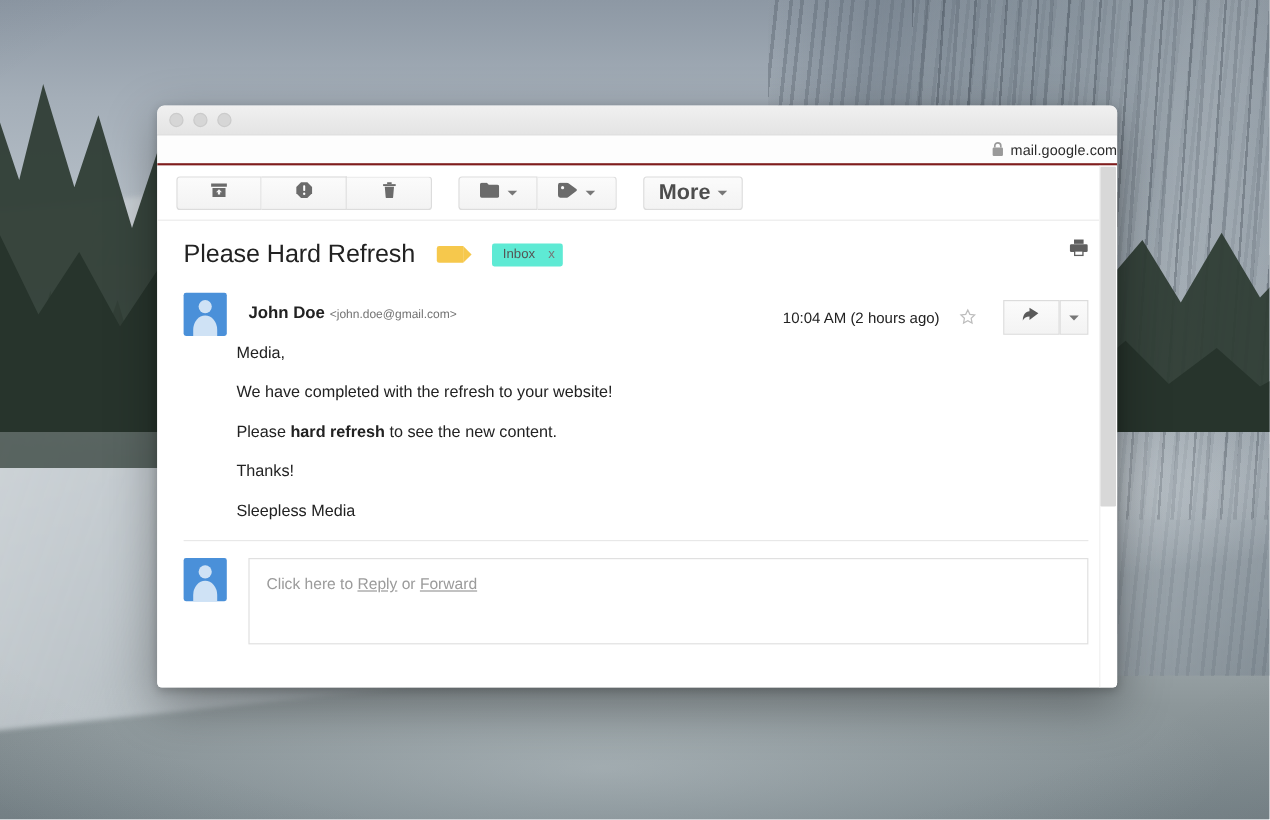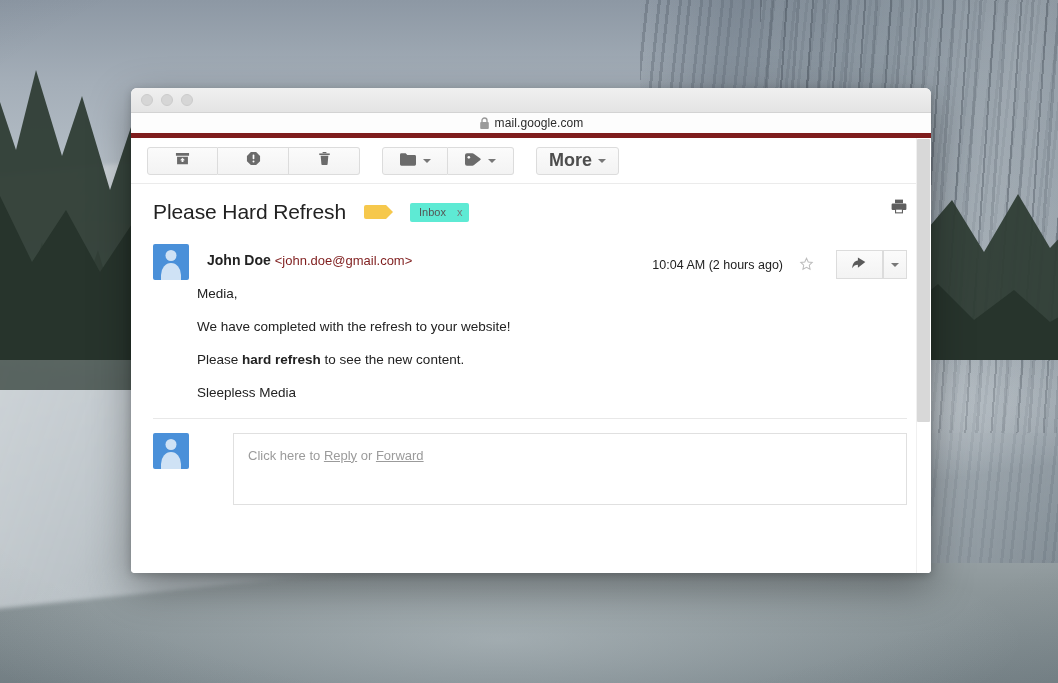--- a/index.html
+++ b/index.html
@@ -101,22 +101,22 @@
     display: flex; align-items: center;
     padding-left: 10px;
   }
   .lights { display: flex; gap: 8px; align-items: center; }
   .light { width: 12px; height: 12px; border-radius: 50%; background: #d6d6d6; border: 1px solid #cbcbcb; }
 
   
   .urlbar {
     height: 25px; flex: 0 0 25px;
     background: #fdfdfd;
-    border-bottom: 5px solid #7f1d1d;
-    display: flex; align-items: center; justify-content: center;
+    border-bottom: 2px solid #7f1d1d;
+    display: flex; align-items: center; justify-content: flex-end;
     gap: 5px;
   }
   .lock-icon { display: inline-flex; }
   .url-text {
     font-size: 12px; color: #2b2b2b; letter-spacing: .1px;
   }
 
   
   .mail-body {
     flex: 1 1 auto;
@@ -232,21 +232,21 @@
     width: 20px; height: 17px;
     background: #cfe2f5;
     border-radius: 50% 50% 0 0 / 70% 70% 0 0;
   }
   .sender-block {
     margin-left: 18px;
     display: flex; align-items: baseline; gap: 4px;
     padding-top: 8px;
   }
   .sender-name { font-size: 14px; font-weight: bold; color: #222; }
-  .sender-email { font-size: 13px; color: #7f1d1d; }
+  .sender-email { font-size: 10px; color: #737373; }
   .head-right {
     margin-left: auto;
     display: flex; align-items: center; gap: 16px;
     padding-top: 6px;
     text-align: center;
   }
   .timestamp { font-size: 12.5px; color: #222; }
   .star { cursor: pointer; line-height: 0; }
   .reply-group { display: flex; margin-left: 6px; }
   .reply-group .tbtn { height: 29px; min-width: 0; }
@@ -266,21 +266,20 @@
   .divider {
     margin: 12px 24px 0 22px;
     border-top: 1px solid #e8e8e8;
     height: 0;
   }
 
   
   .reply-area {
     display: flex; align-items: flex-start;
     padding: 14px 24px 0 22px;
-    gap: 26px;
   }
   .reply-box {
     margin-left: 18px;
     flex: 1 1 auto;
     height: 72px;
     border: 1px solid #e0e0e0;
     background: #fff;
     padding: 12px 14px;
     cursor: text;
   }
@@ -464,20 +463,21 @@
               <span class="caret"></span>
             </div>
           </div>
         </div>
       </div>
 
       <div class="msg-text">
         <p>Media,</p>
         <p>We have completed with the refresh to your website!</p>
         <p><span>Please </span><b>hard refresh</b><span> to see the new content.</span></p>
+        <p>Thanks!</p>
         <p>Sleepless Media</p>
       </div>
 
       <div class="divider"></div>
 
       <div class="reply-area">
         <div class="avatar"></div>
         <div class="reply-box">
           <span class="reply-placeholder"><span>Click here to </span><a>Reply</a><span> or </span><a>Forward</a></span>
         </div>

